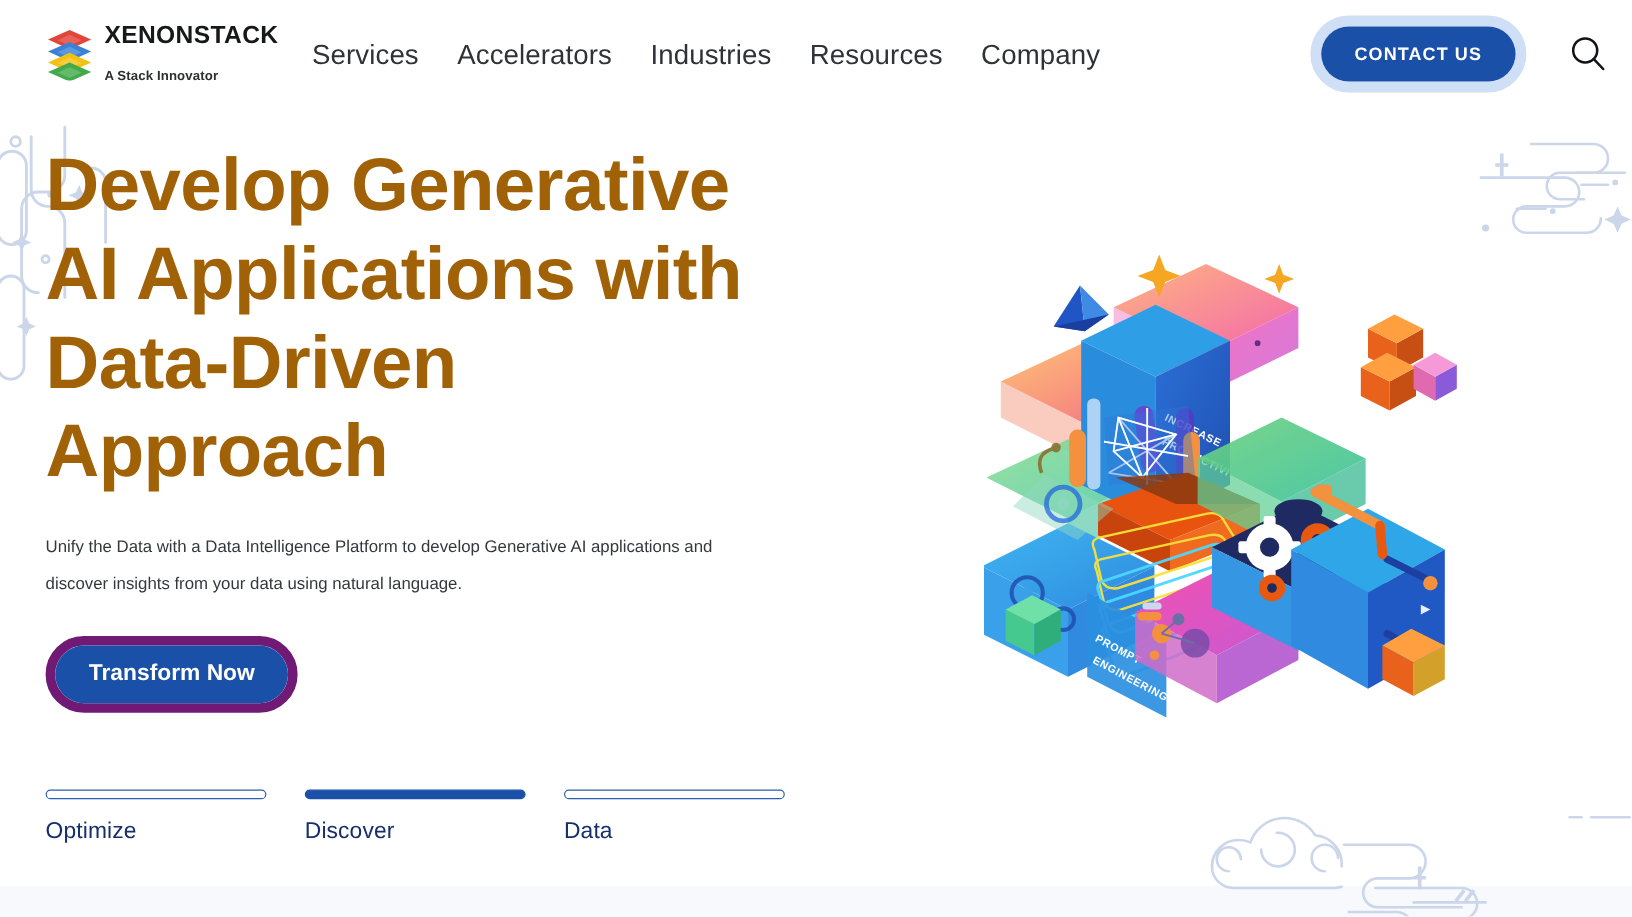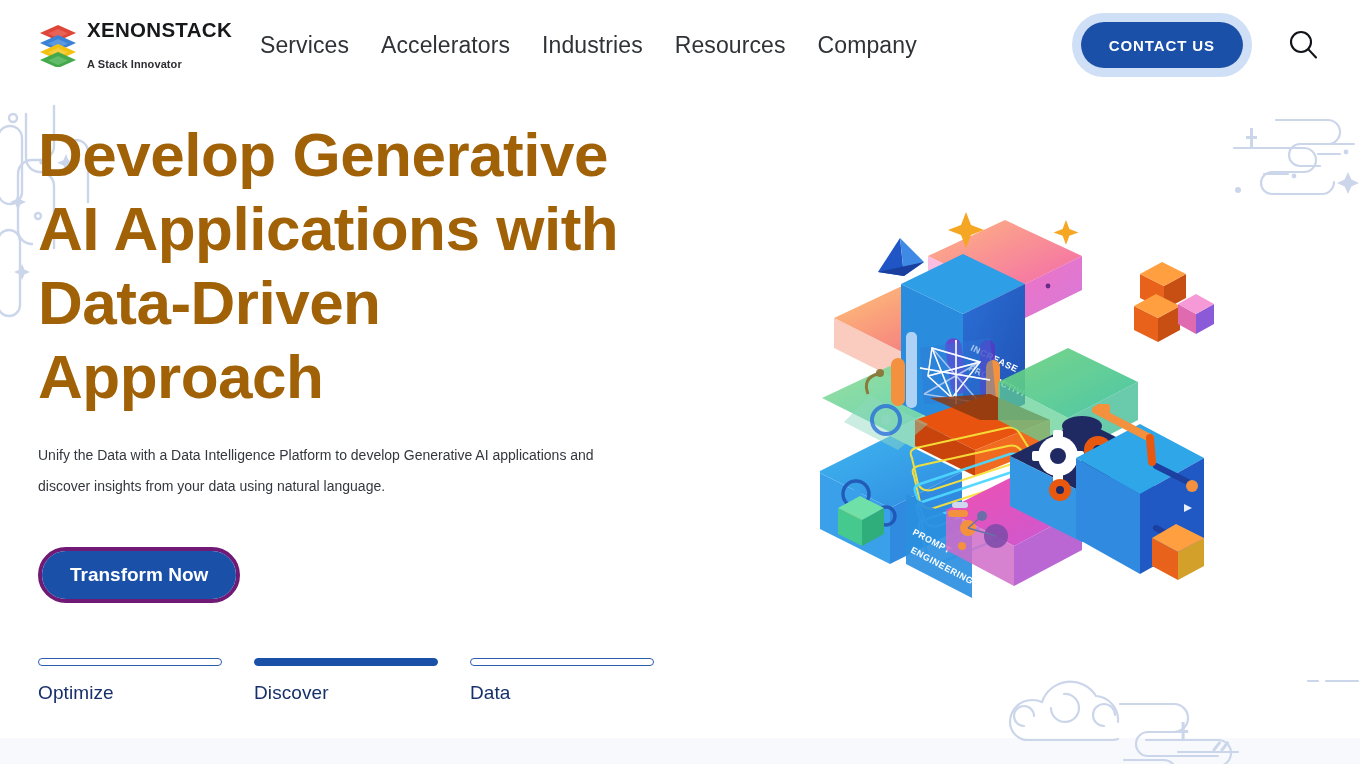--- a/index.html
+++ b/index.html
@@ -35,21 +35,21 @@
   .deco-botright { right: 0px;  bottom: 0px; width: 380px; height: 130px; }
   .deco-dashes { position:absolute; right: 0; bottom: 78px; width: 54px; height: 10px; }
 
   
   .header {
     position: absolute;
     top: 0; left: 0; right: 0;
     height: 90px;
     display: flex;
     align-items: center;
-    padding: 0 36px 0 38px;
+    padding: 0 16px 0 38px;
     z-index: 30;
   }
 
   .logo-wrap {
     display: flex;
     align-items: center;
     gap: 9px;
     cursor: pointer;
   }
   .logo-mark { width: 40px; height: 44px; flex: 0 0 auto; }
@@ -138,23 +138,23 @@
 
   .hero-sub {
     margin-top: 26px;
     font-size: 14px;
     line-height: 31px;
     color: #33383e;
     max-width: 590px;
   }
 
   .cta-halo {
-    margin-top: 45px;
+    margin-top: 28px;
     display: inline-flex;
-    border: 4px solid #701a75;
+    border: 8px solid #701a75;
     border-radius: 999px;
     cursor: pointer;
   }
   .cta-btn {
     background: #1b50a9;
     color: #ffffff;
     border: none;
     border-radius: 999px;
     height: 48px;
     padding: 0 28px;

